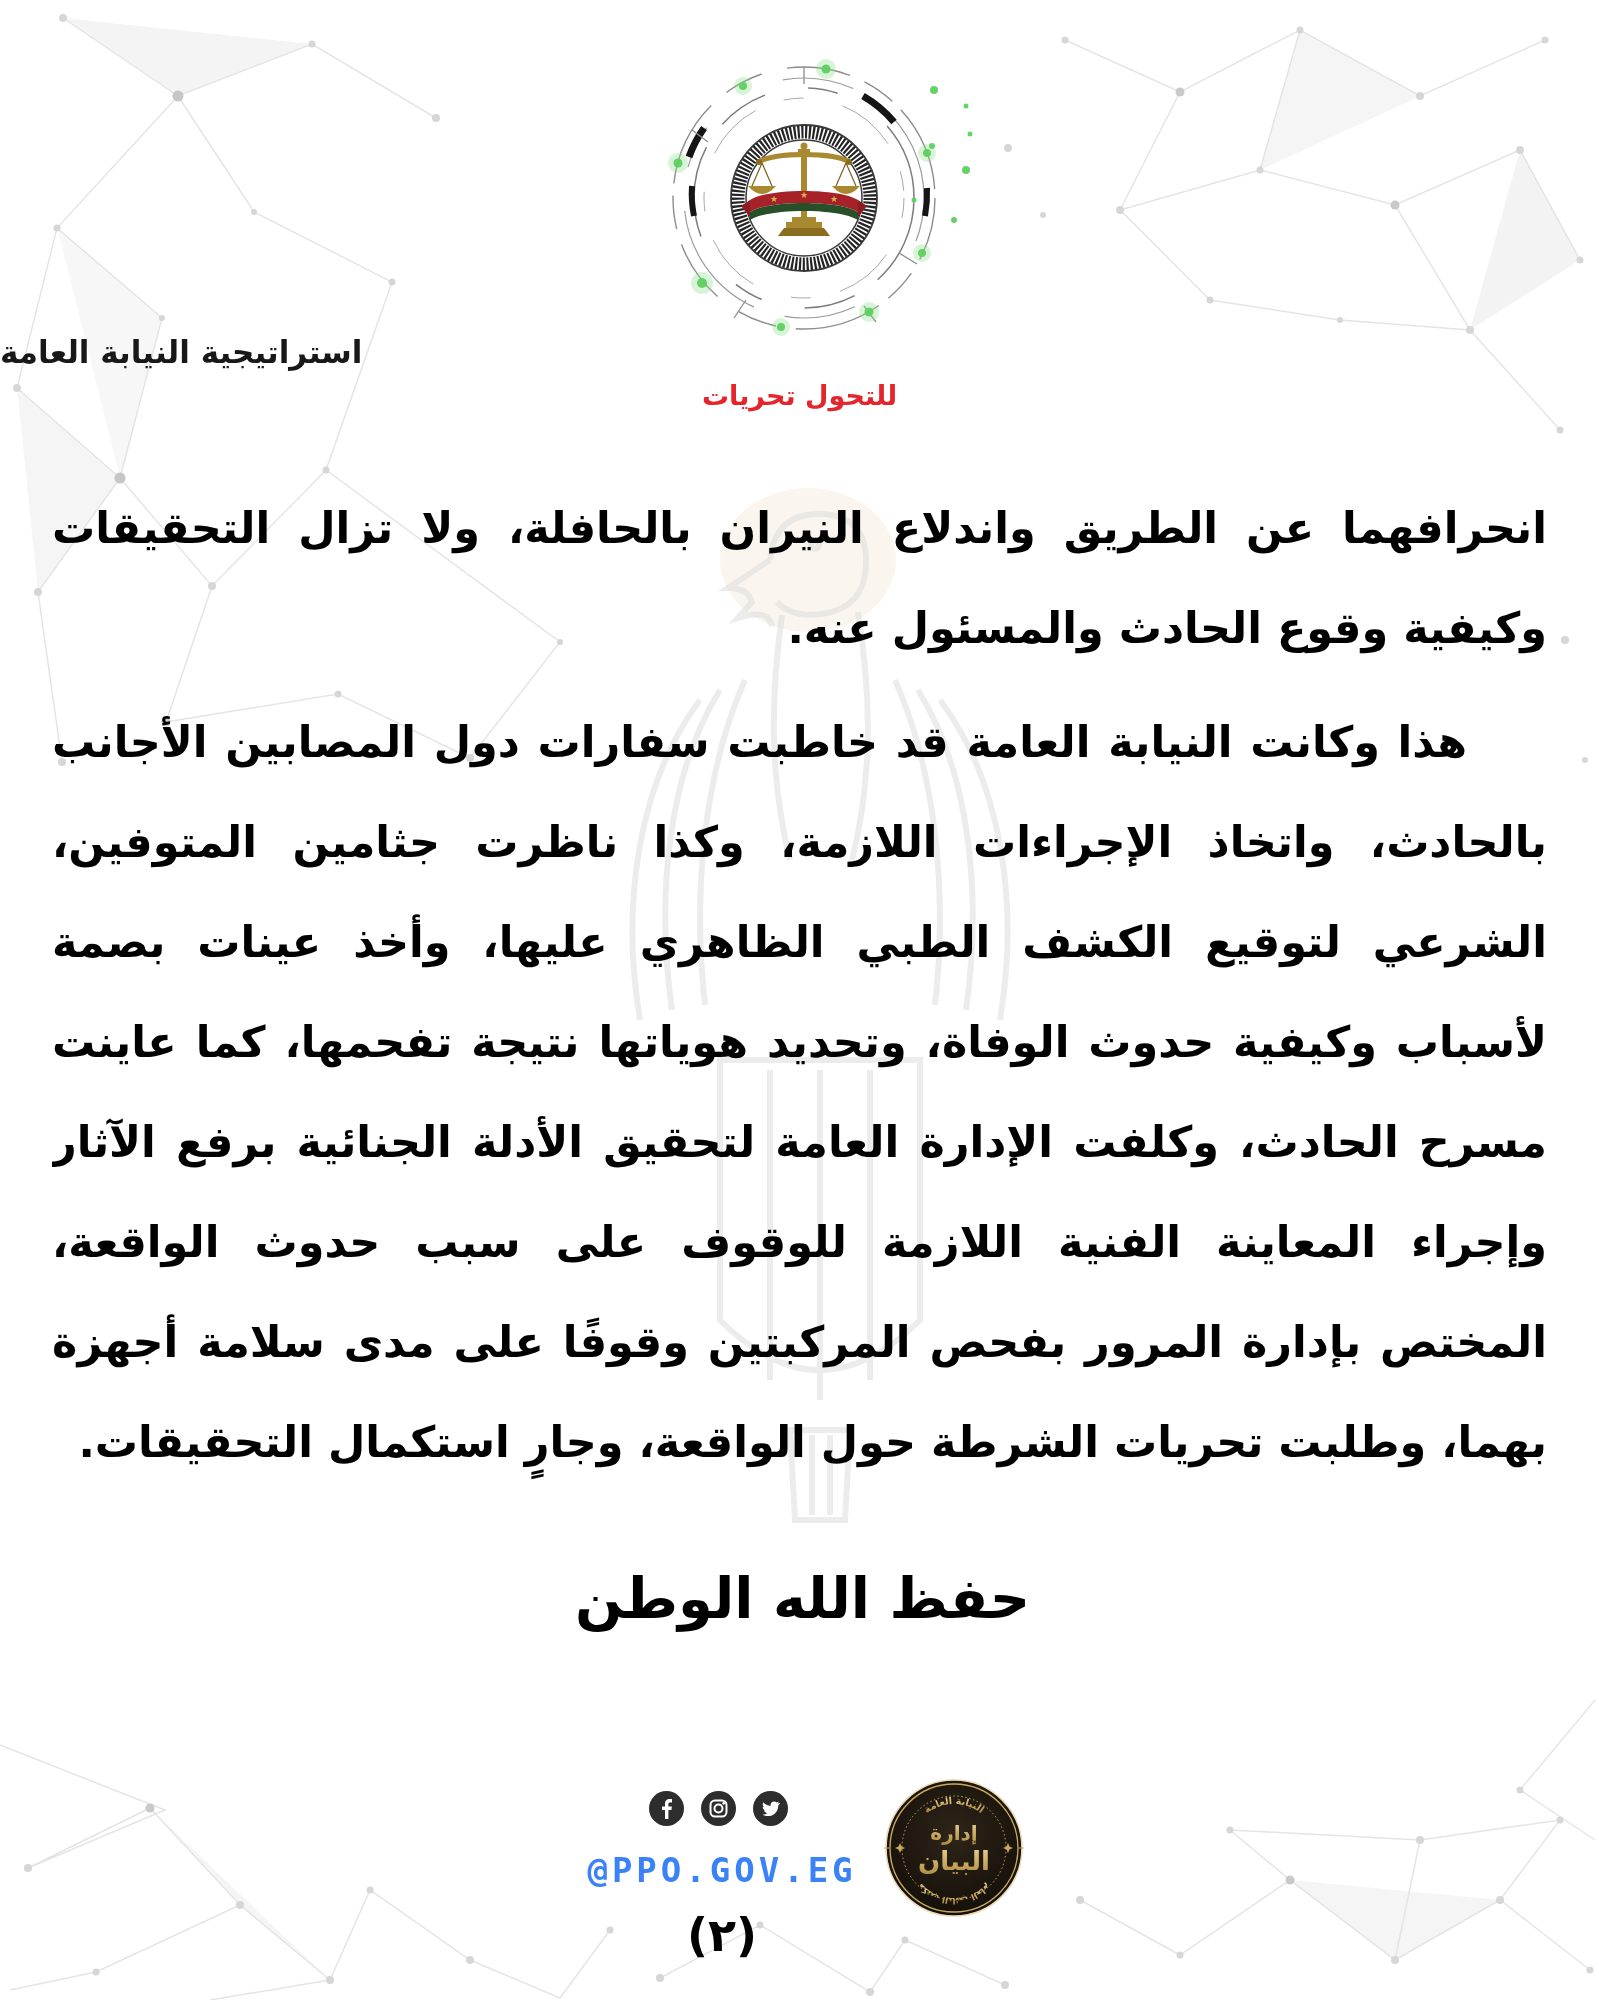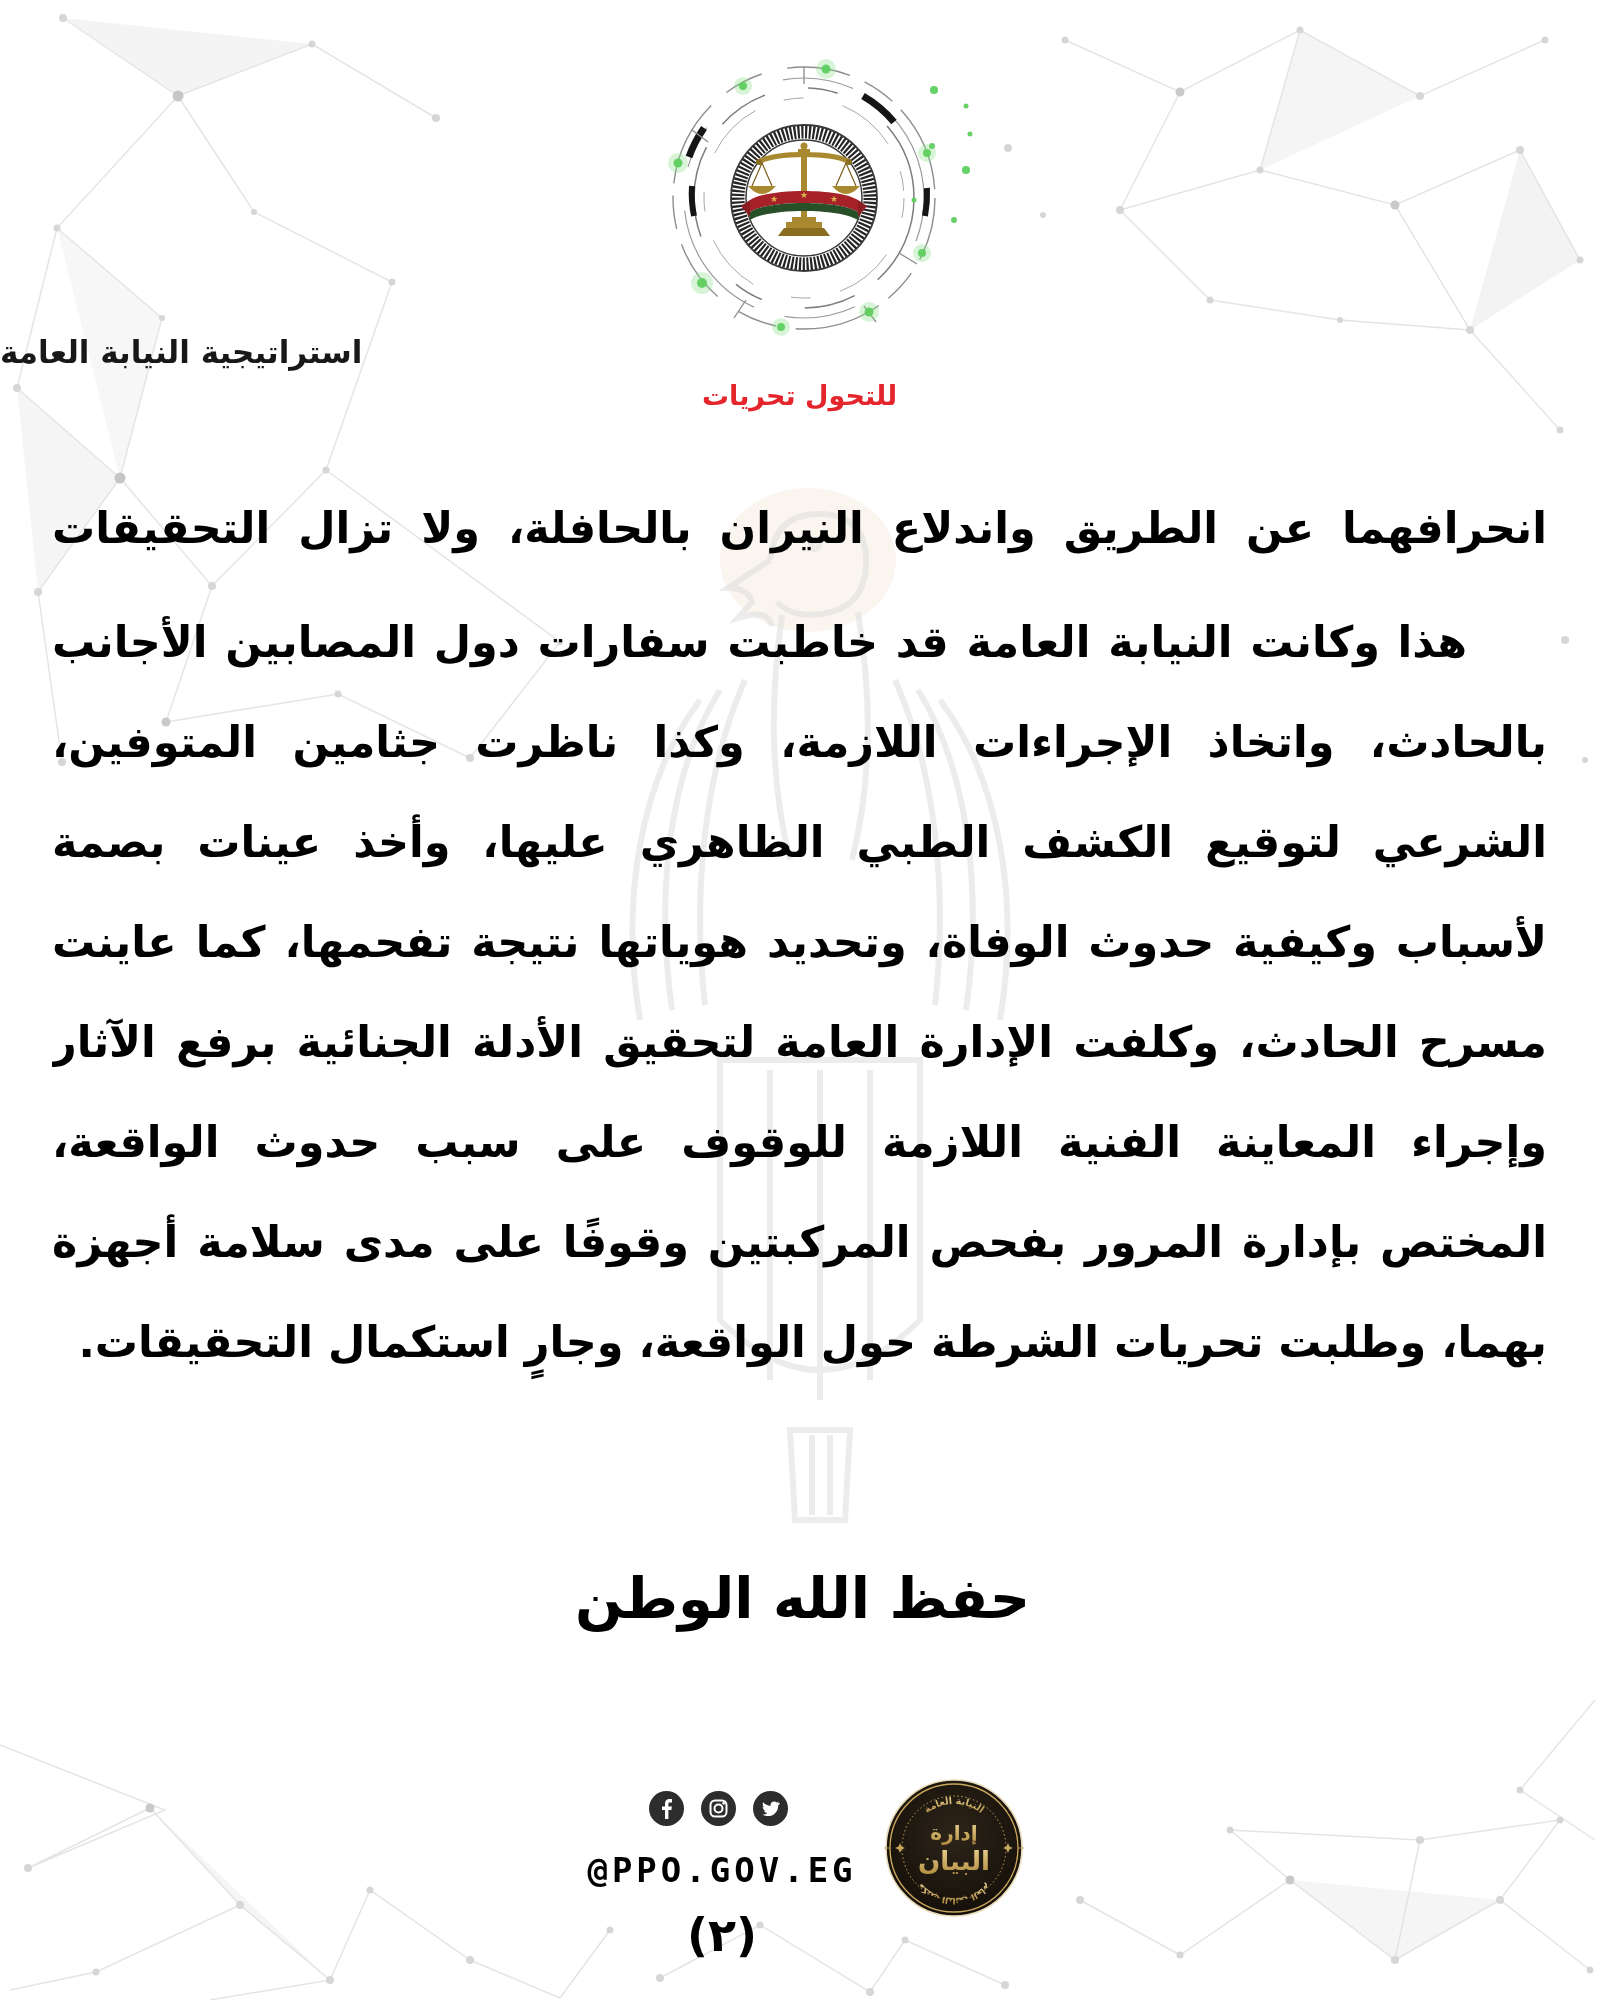--- a/index.html
+++ b/index.html
@@ -17,21 +17,21 @@
   .line{height:100px;line-height:100px;overflow:hidden;text-align:justify;text-align-last:justify;}
   .line.last{text-align-last:right;}
   .line.indent{padding-right:80px;}
   .gap{margin-top:14px;}
   .closing{position:absolute;top:1566px;left:0;right:0;text-align:center;direction:rtl;
          font-size:56px;font-weight:bold;color:#000;z-index:3;margin-left:6px;}
   .social-row{position:absolute;top:1791px;left:649px;display:flex;gap:17px;z-index:3;}
   .social-row svg{display:block;}
   .handle{position:absolute;top:1850px;left:722px;transform:translateX(-50%);white-space:nowrap;
          font-family:"DejaVu Sans Mono",monospace;font-weight:bold;font-size:34px;
-         letter-spacing:4px;color:#000000;z-index:3;}
+         letter-spacing:4px;color:#3b82f6;z-index:3;}
   .pagenum{position:absolute;top:1908px;left:722px;transform:translateX(-50%);direction:rtl;
          font-size:46px;font-weight:bold;color:#000;z-index:3;}
   .emblem{position:absolute;top:1778px;left:884px;width:140px;height:140px;z-index:3;}
 </style>
 </head>
 <body>
 
 <div class="page">
 
   <svg class="bg-svg" viewBox="0 0 1599 2000">
@@ -212,20 +212,21 @@
       <rect x="172" y="172" width="36" height="6" fill="#a9892f"></rect>
       <path d="M170,178 L210,178 L216,186 L164,186 Z" fill="#8a6d1f"></path>
     </g>
   </svg>
 
   <div class="title">استراتيجية النيابة العامة</div>
   <div class="subtitle">للتحول تحريات</div>
 
   <div class="body-text">
     <div class="line">انحرافهما عن الطريق واندلاع النيران بالحافلة، ولا تزال التحقيقات جارية بيانًا لسبب</div>
+    <div class="line last">وكيفية وقوع الحادث والمسئول عنه.</div>
     <div class="line indent gap">هذا وكانت النيابة العامة قد خاطبت سفارات دول المصابين الأجانب لإخطارها</div>
     <div class="line">بالحادث، واتخاذ الإجراءات اللازمة، وكذا ناظرت جثامين المتوفين، وانتدبت الطبيب</div>
     <div class="line">الشرعي لتوقيع الكشف الطبي الظاهري عليها، وأخذ عينات بصمة وراثية منها بيانًا</div>
     <div class="line">لأسباب وكيفية حدوث الوفاة، وتحديد هوياتها نتيجة تفحمها، كما عاينت النيابة العامة</div>
     <div class="line">مسرح الحادث، وكلفت الإدارة العامة لتحقيق الأدلة الجنائية برفع الآثار الموجودة به</div>
     <div class="line">وإجراء المعاينة الفنية اللازمة للوقوف على سبب حدوث الواقعة، وكلفت المهندس الفني</div>
     <div class="line">المختص بإدارة المرور بفحص المركبتين وقوفًا على مدى سلامة أجهزة القيادة والمكابح</div>
     <div class="line last">بهما، وطلبت تحريات الشرطة حول الواقعة، وجارٍ استكمال التحقيقات.</div>
   </div>
 

